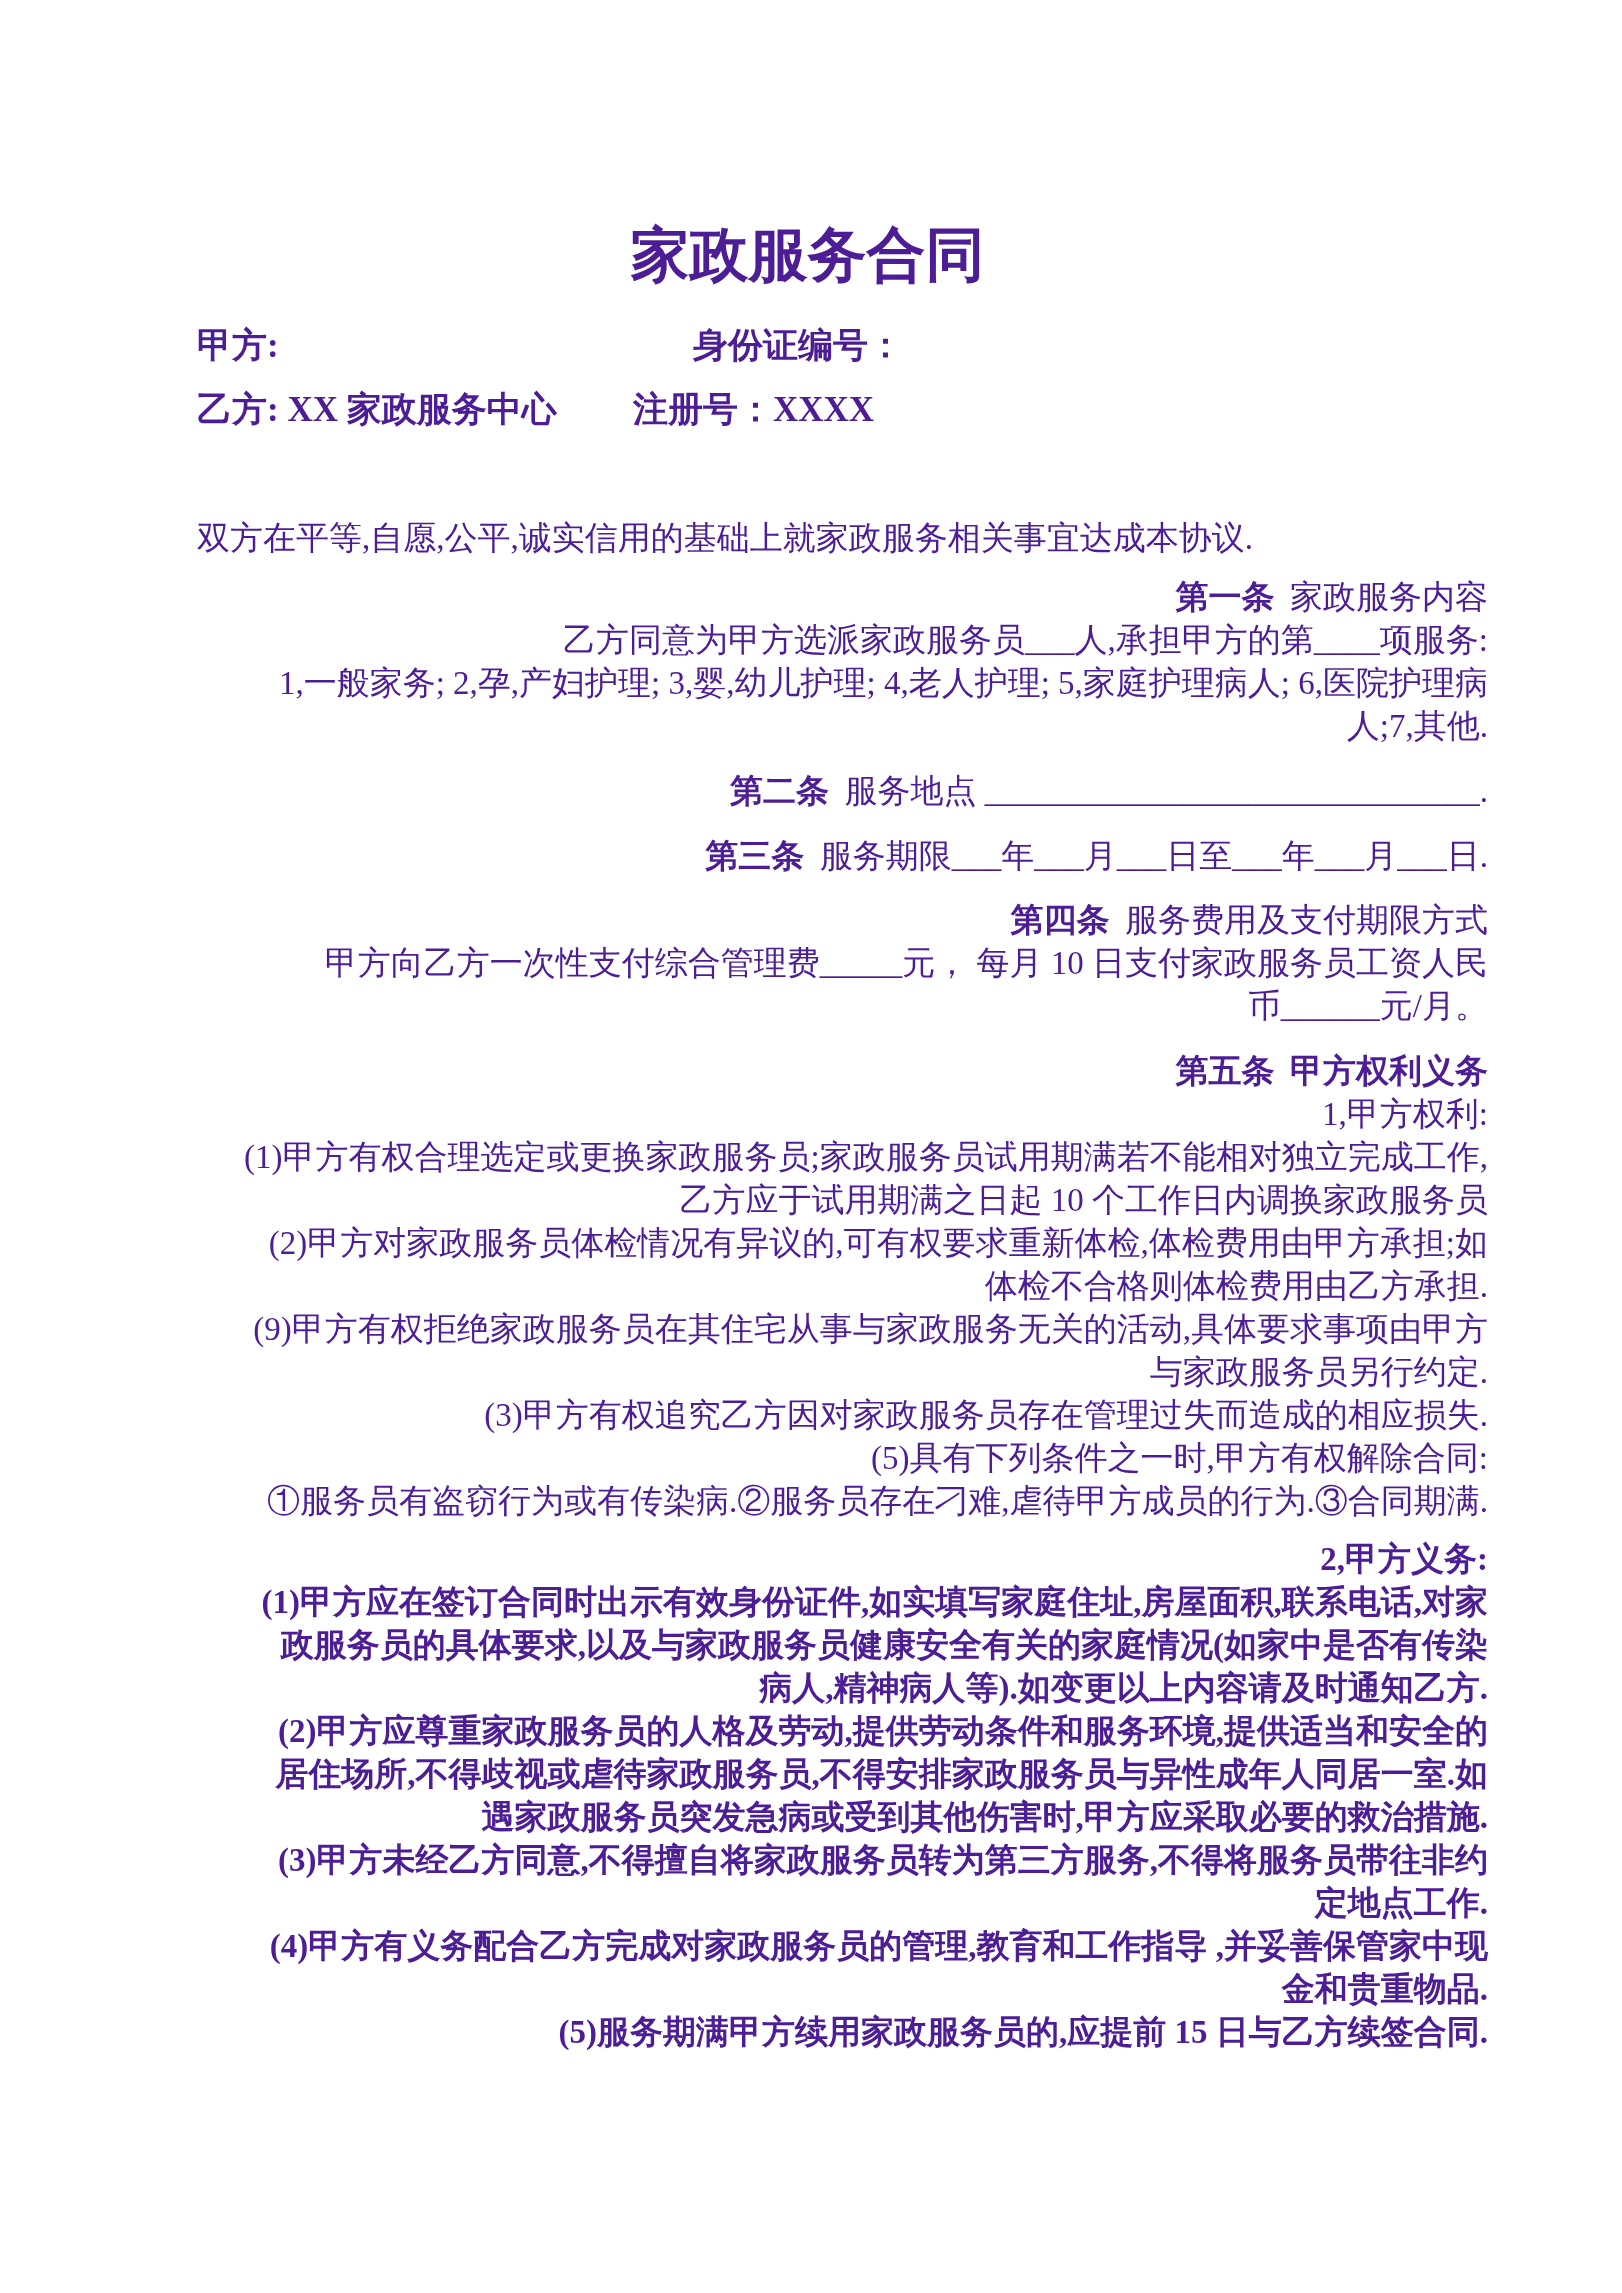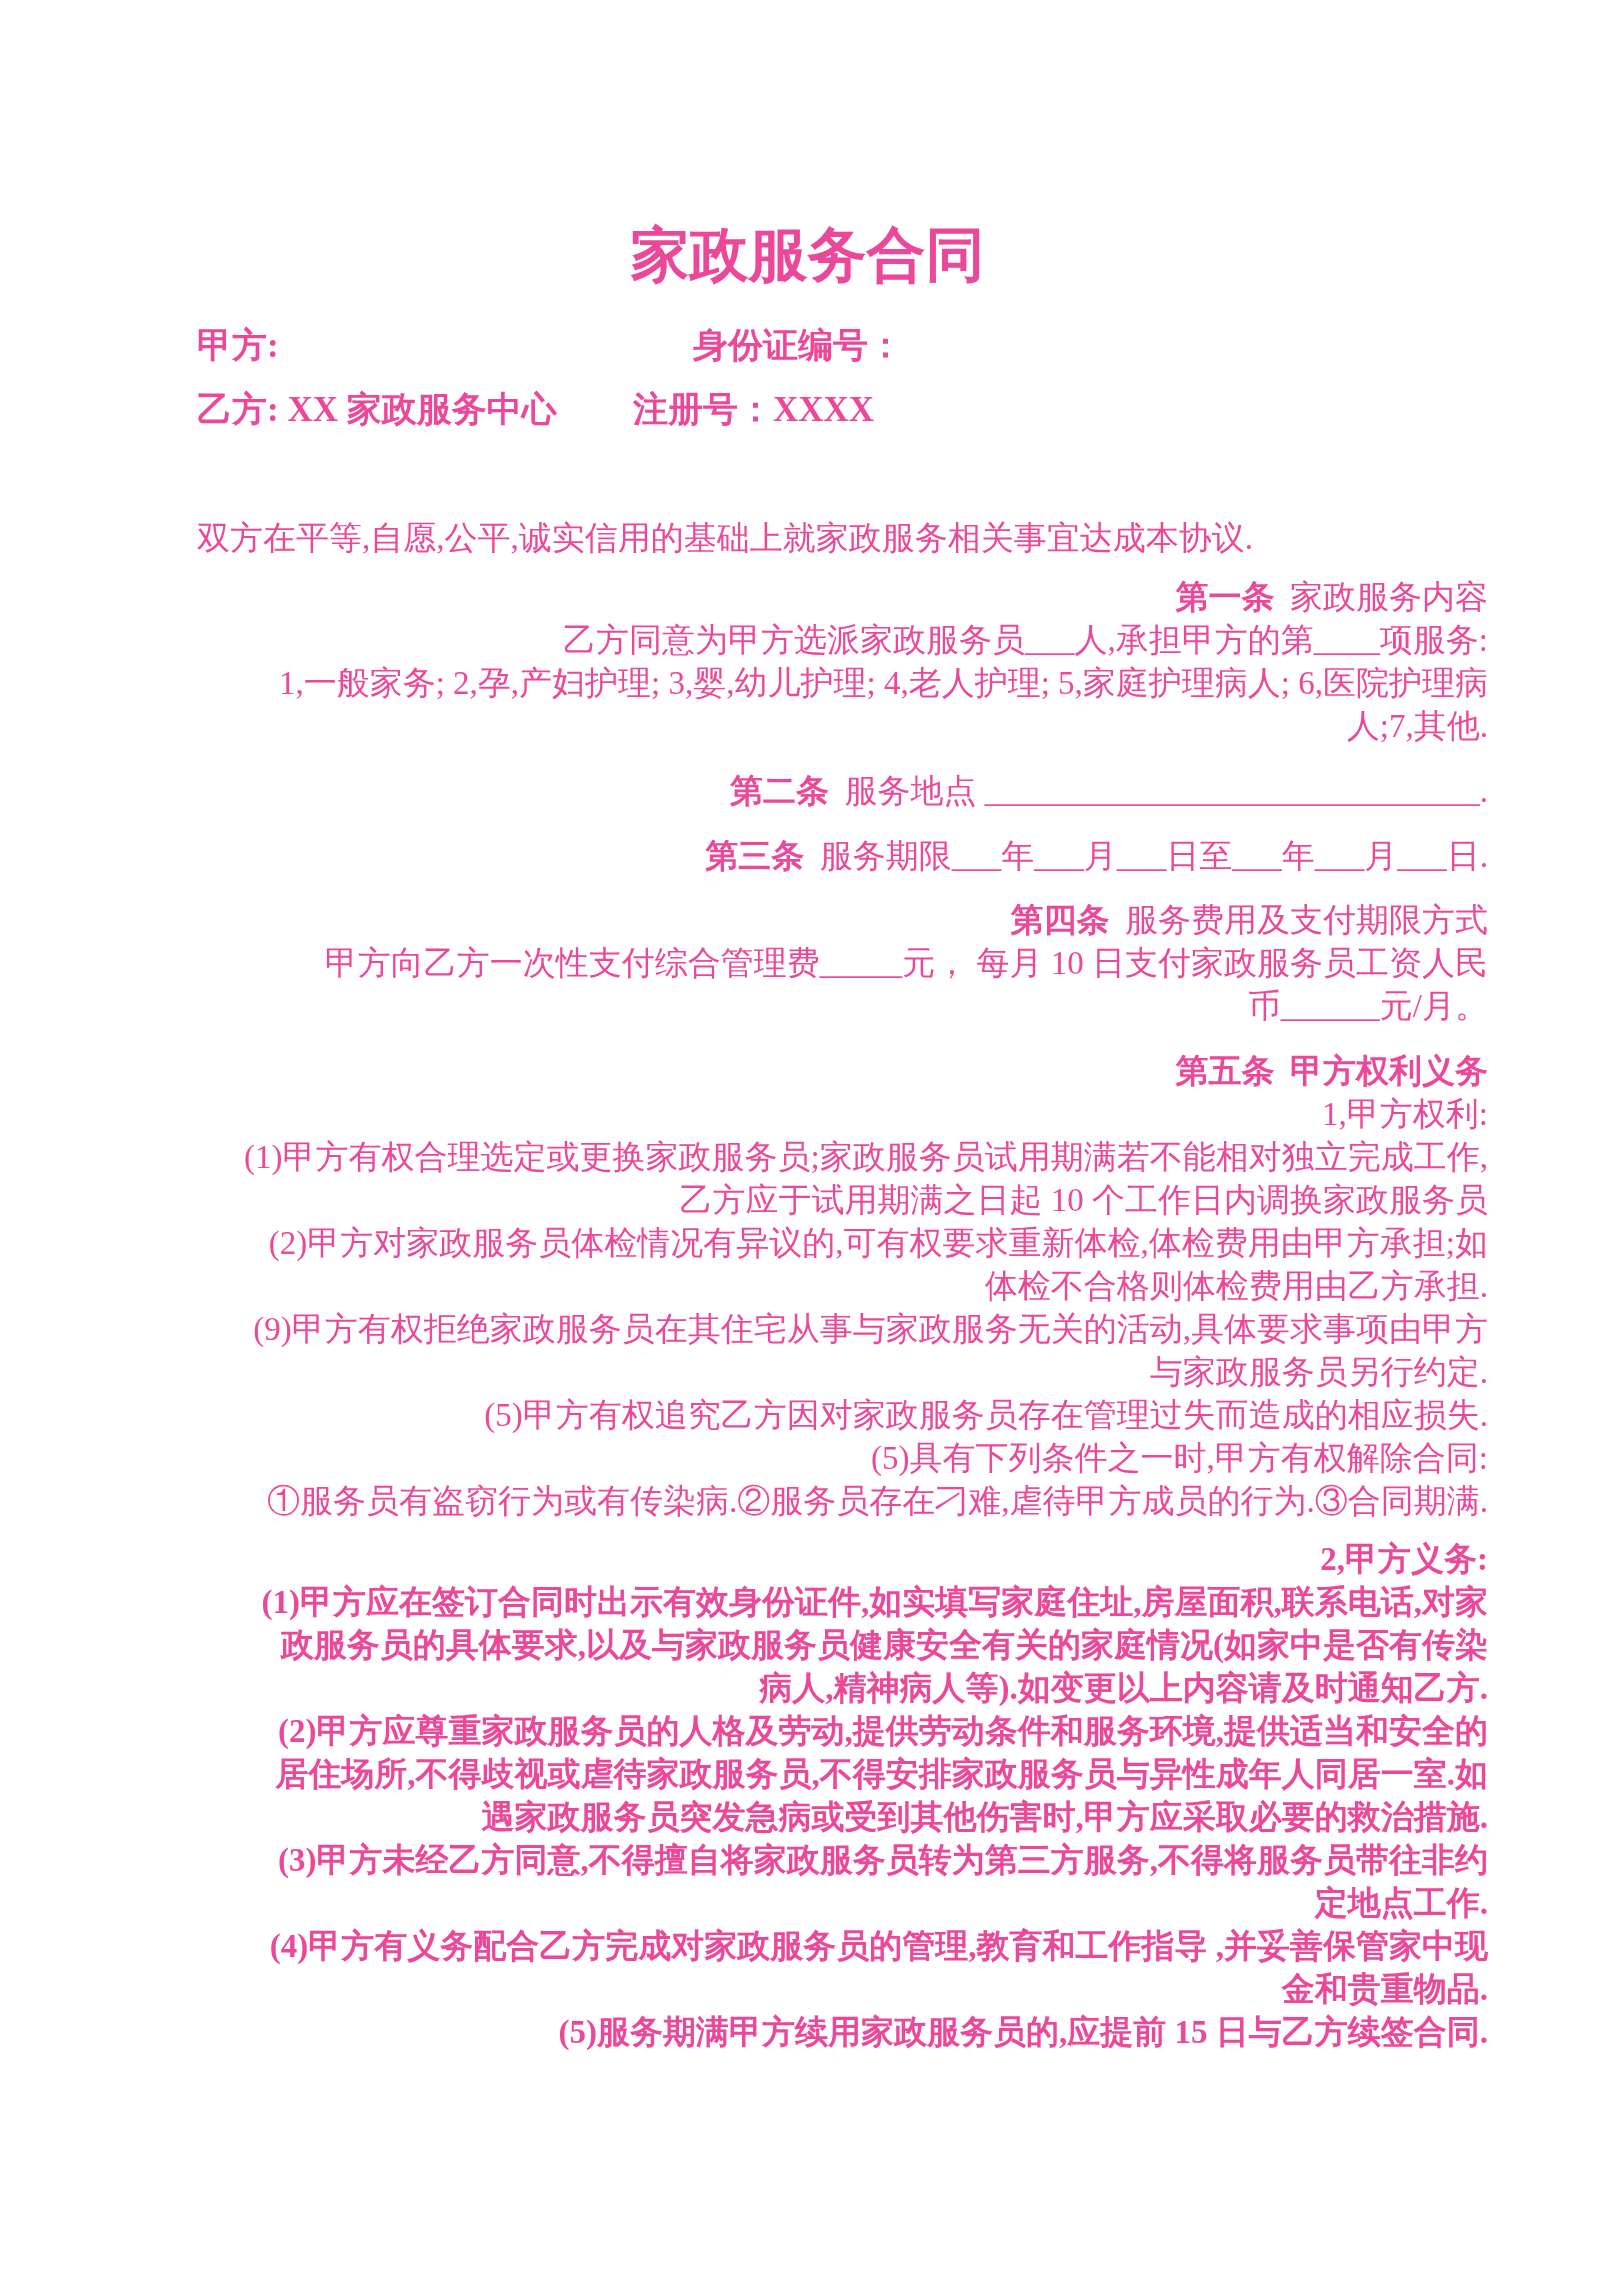--- a/index.html
+++ b/index.html
@@ -1,21 +1,21 @@
 <!DOCTYPE html>
 <html style="font-size:14.5px"><head>
 <meta charset="utf-8">
 <style>
   html, body { margin: 0; padding: 0; background: #ffffff; }
   .page {
     position: relative;
     width: 1623px;
     height: 2294px;
     background: #ffffff;
-    color: #ec4899;
+    color: #4c1d95;
     font-family: "Liberation Serif", "DejaVu Serif", serif;
     box-sizing: border-box;
     padding: 220px 135px 0 197px;
     overflow: hidden;
   }
   .doc-title {
     font-size: 59px;
     font-weight: bold;
     line-height: 71px;
     text-align: center;
@@ -104,21 +104,21 @@
     <div class="line">
       <span class="art-num">第五条</span><span class="art-heading-bold">甲方权利义务</span>
     </div>
     <div class="line">1,甲方权利:</div>
     <div class="line">(1)甲方有权合理选定或更换家政服务员;家政服务员试用期满若不能相对独立完成工作,</div>
     <div class="line">乙方应于试用期满之日起 10 个工作日内调换家政服务员</div>
     <div class="line">(2)甲方对家政服务员体检情况有异议的,可有权要求重新体检,体检费用由甲方承担;如</div>
     <div class="line">体检不合格则体检费用由乙方承担.</div>
     <div class="line">(9)甲方有权拒绝家政服务员在其住宅从事与家政服务无关的活动,具体要求事项由甲方</div>
     <div class="line">与家政服务员另行约定.</div>
-    <div class="line">(5)甲方有权追究乙方因对家政服务员存在管理过失而造成的相应损失.</div>
+    <div class="line">(3)甲方有权追究乙方因对家政服务员存在管理过失而造成的相应损失.</div>
     <div class="line">(5)具有下列条件之一时,甲方有权解除合同:</div>
     <div class="line">①服务员有盗窃行为或有传染病.②服务员存在刁难,虐待甲方成员的行为.③合同期满.</div>
   </div>
 
   <div class="body-text block-a5b">
     <div class="line">2,甲方义务:</div>
     <div class="line">(1)甲方应在签订合同时出示有效身份证件,如实填写家庭住址,房屋面积,联系电话,对家</div>
     <div class="line">政服务员的具体要求,以及与家政服务员健康安全有关的家庭情况(如家中是否有传染</div>
     <div class="line">病人,精神病人等).如变更以上内容请及时通知乙方.</div>
     <div class="line">(2)甲方应尊重家政服务员的人格及劳动,提供劳动条件和服务环境,提供适当和安全的</div>

